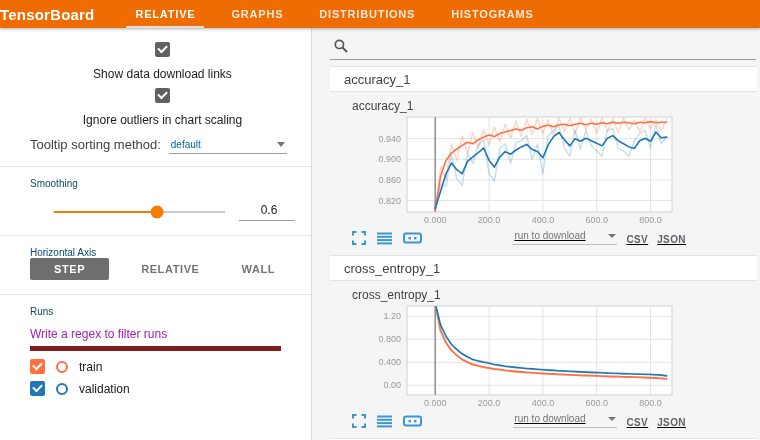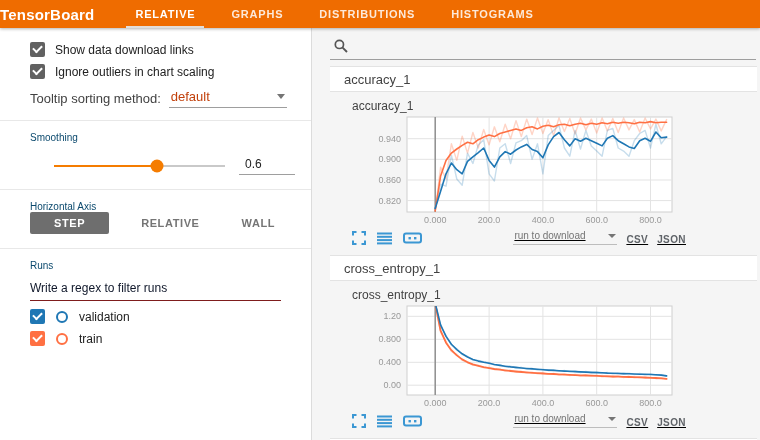--- a/index.html
+++ b/index.html
@@ -17,43 +17,43 @@
   .tab.active { color:#fff; }
   .tab.active::after { content:""; position:absolute; left:-6px; right:-6px; bottom:0; height:2px; background:#e3ded9; }
 
   
   .page { flex:1; display:flex; overflow:hidden; }
 
   
   .sidebar { width:312px; flex:0 0 312px; background:#fff; border-right:1px solid #dcdcdc; overflow:hidden; }
   .side-section { padding:11px 16px 12px 30px; border-bottom:1px solid #e8e8e8; }
   .side-section:last-child { border-bottom:0; }
-  .cb-row { display:flex; align-items:center; gap:10px; margin:3px 0 7px 0; }
+  .cb-row { display:flex; align-items:center; gap:10px; margin:3px 0 7px 0;flex-direction:column; }
   .cb { width:15px; height:15px; border-radius:2px; background:#616161; position:relative; flex:0 0 15px; cursor:pointer; }
   .cb::after { content:""; position:absolute; left:3px; top:3px; width:7px; height:4px;
                border-left:2px solid #fff; border-bottom:2px solid #fff; transform:rotate(-45deg); }
   .cb-label { font-size:12px; color:#212121; }
   .tooltip-row { display:flex; align-items:flex-end; gap:8px; margin-top:10px; }
   .tooltip-label { font-size:13px; color:#424242; padding-bottom:2px; }
   .select { width:118px; border-bottom:1px solid #9e9e9e; display:flex; justify-content:space-between;
-            align-items:center; font-size:13px; color:#c2410c; padding:0 2px 3px 2px; cursor:pointer; }
+            align-items:center; font-size:10px; color:#0369a1; padding:0 2px 3px 2px; cursor:pointer; }
   .caret { width:0; height:0; border-left:4px solid transparent; border-right:4px solid transparent;
            border-top:5px solid #757575; }
   .side-label { font-size:10px; color:#0c4a6e; }
   .slider-row { display:flex; align-items:center; margin:14px 0 2px 24px; gap:14px; }
   .slider { flex:1; height:2px; background:#c9c9c9; position:relative; cursor:pointer; }
   .slider-fill { position:absolute; left:0; top:0; height:2px; width:60%; background:#f57c00; }
   .slider-thumb { position:absolute; left:60%; top:50%; width:13px; height:13px; border-radius:50%;
                   background:#f57c00; transform:translate(-50%,-50%); }
-  .slider-value { width:56px; border-bottom:1px solid #9e9e9e; font-size:12px; color:#212121; padding:0 2px 3px 6px; }
+  .slider-value { width:56px; border-bottom:1px solid #9e9e9e; font-size:12px; color:#212121; padding:0 2px 3px 6px;text-align:center; }
   .axis-buttons { display:flex; align-items:center; gap:22px; margin-bottom:2px; }
   .axis-btn { font-size:11px; letter-spacing:.6px; font-weight:bold; color:#757575; padding:5px 10px;
               border-radius:2px; cursor:pointer; }
   .axis-btn.active { background:#6e6e6e; color:#fff; padding:5px 24px; }
-  .regex-input { border-bottom:1px solid #7f1d1d; font-size:12px; color:#0f172a; padding:8px 0 5px 0;
+  .regex-input { border-bottom:5px solid #7f1d1d; font-size:12px; color:#a21caf; padding:8px 0 5px 0;
                  margin:2px 14px 8px 0; cursor:text; }
   .run-row { display:flex; align-items:center; gap:11px; margin:7px 0; }
   .run-cb { width:15px; height:15px; border-radius:2px; position:relative; flex:0 0 15px; cursor:pointer; }
   .run-cb::after { content:""; position:absolute; left:3px; top:3px; width:7px; height:4px;
                    border-left:2px solid #fff; border-bottom:2px solid #fff; transform:rotate(-45deg); }
   .run-circle { width:12px; height:12px; border-radius:50%; border:2px solid; background:transparent; cursor:pointer; }
   .run-label { font-size:12px; color:#212121; }
 
   
   .main { flex:1; background:#f5f5f5; padding:0 3px 0 18px; overflow:hidden; }
@@ -127,28 +127,28 @@
           <span class="axis-btn active">STEP</span>
           <span class="axis-btn">RELATIVE</span>
           <span class="axis-btn">WALL</span>
         </div>
       </div>
 
       <div class="side-section">
         <div class="side-label">Runs</div>
         <div class="regex-input">Write a regex to filter runs</div>
         <div class="run-row">
+          <span class="run-cb" style="background: rgb(255, 112, 67);"></span>
+          <span class="run-circle" style="border-color: rgb(255, 112, 67);"></span>
+          <span class="run-label">train</span>
+        </div>
+        <div class="run-row">
           <span class="run-cb" style="background: rgb(31, 119, 180);"></span>
           <span class="run-circle" style="border-color: rgb(31, 119, 180);"></span>
           <span class="run-label">validation</span>
-        </div>
-        <div class="run-row">
-          <span class="run-cb" style="background: rgb(255, 112, 67);"></span>
-          <span class="run-circle" style="border-color: rgb(255, 112, 67);"></span>
-          <span class="run-label">train</span>
         </div>
       </div>
     </aside>
 
     <main class="main">
 
       <div class="filter-row">
         <svg width="14" height="14" viewBox="0 0 14 14">
           <circle cx="5.4" cy="5.4" r="4.1" fill="none" stroke="#555" stroke-width="1.7"></circle>
           <line x1="8.6" y1="8.6" x2="13" y2="13" stroke="#555" stroke-width="1.9"></line>

